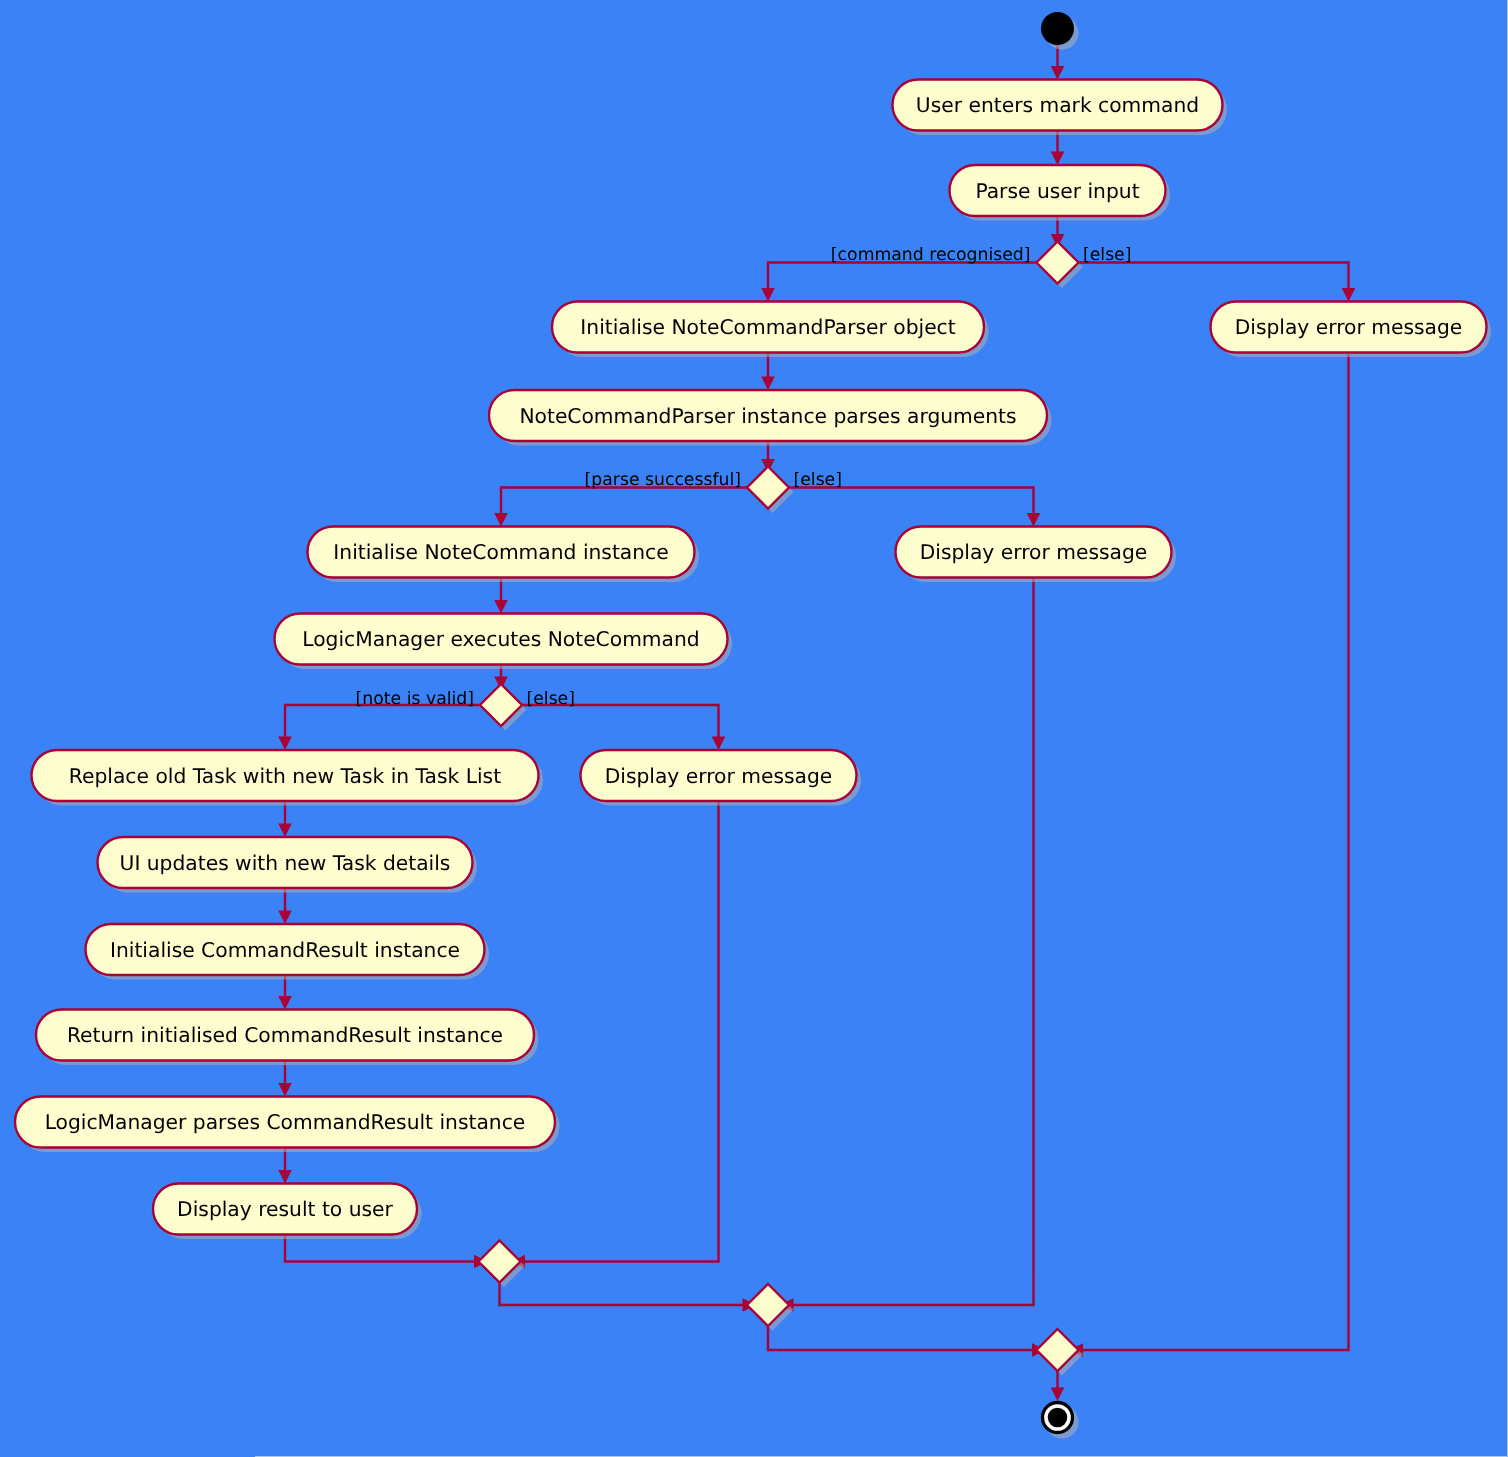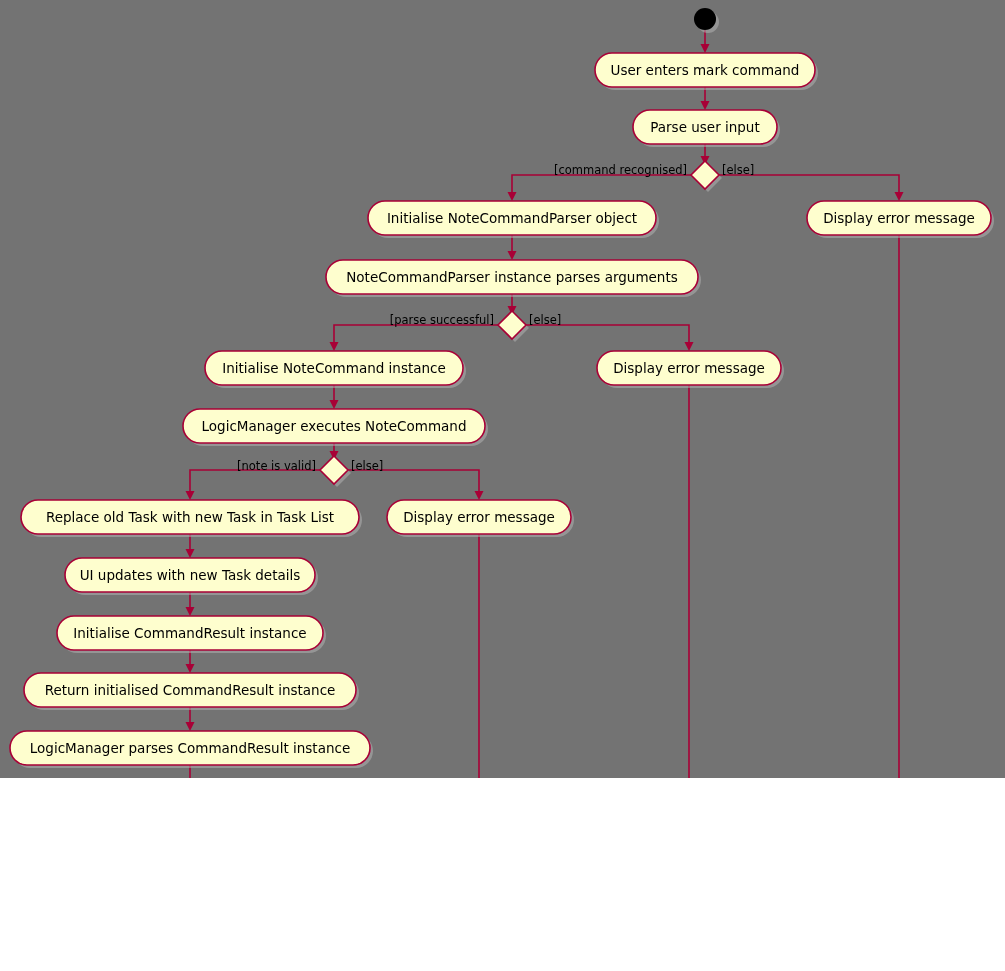--- a/index.html
+++ b/index.html
@@ -6,22 +6,22 @@
     margin: 0;
     padding: 0;
     background: #ffffff;
   }
   body {
     font-family: "DejaVu Sans", sans-serif;
   }
   #diagram-root {
     position: relative;
     width: 1005px;
-    height: 778px;
-    background: #737373;
+    height: 971px;
+    background: #3b82f6;
     overflow: hidden;
   }
   #diagram-svg {
     position: absolute;
     left: 0;
     top: 0;
     width: 1005px;
     height: 971px;
   }
   .edge {

